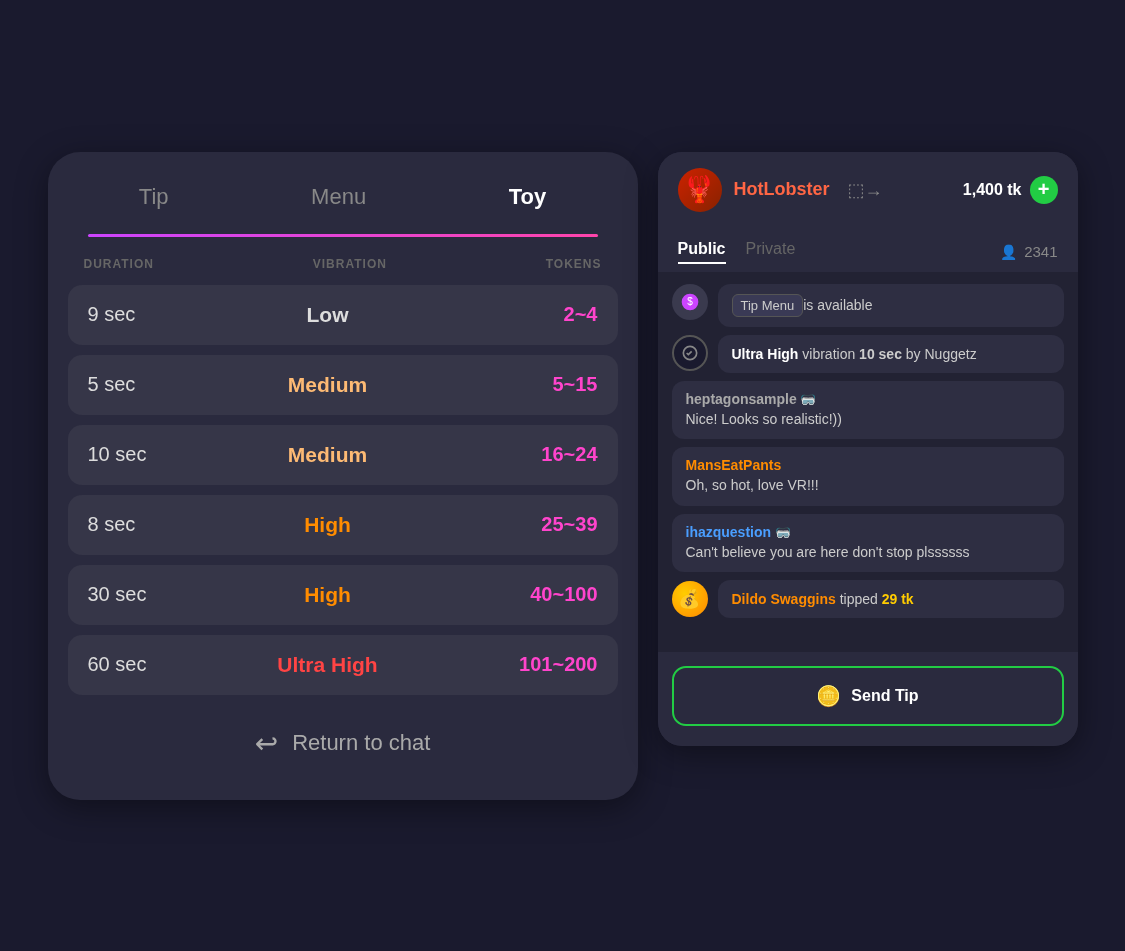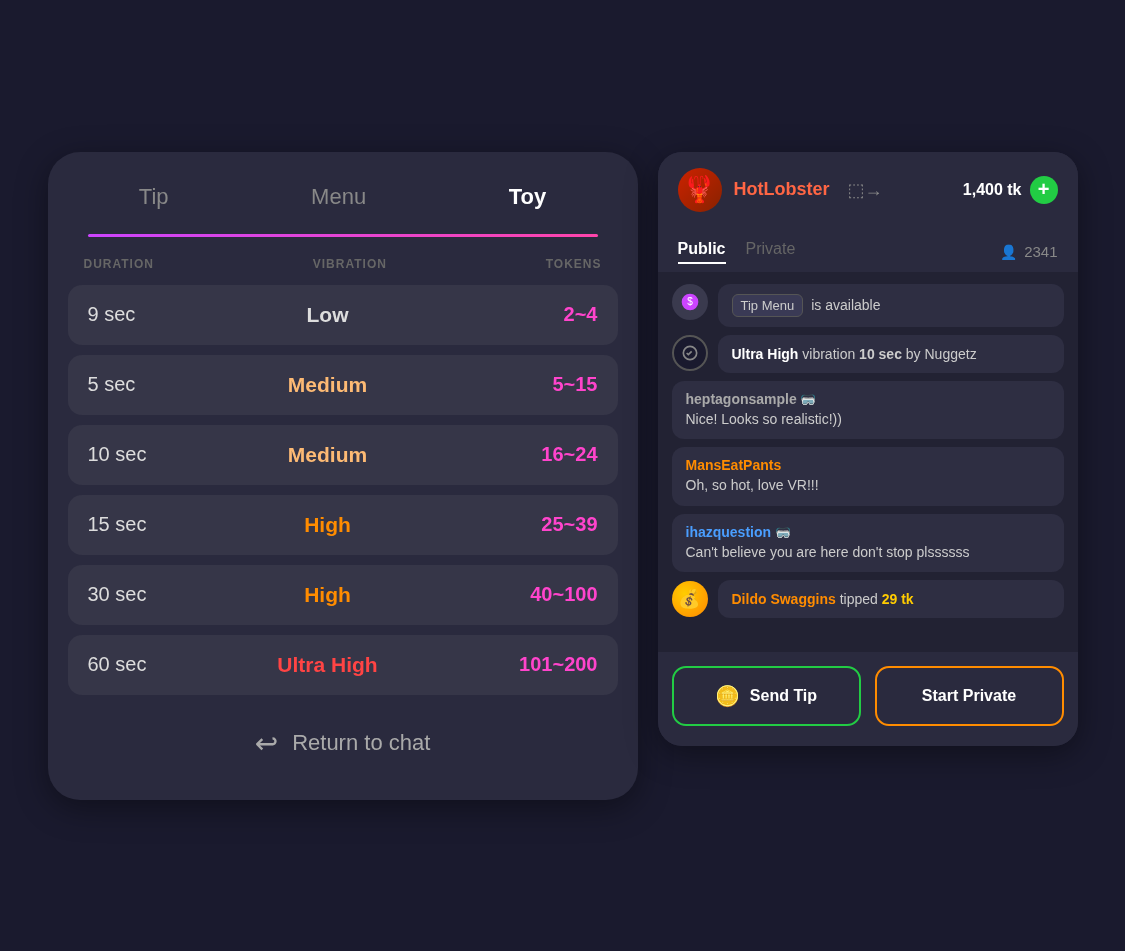--- a/index.html
+++ b/index.html
@@ -251,21 +251,20 @@
     }
     .msg-content {
       background: #2e2e42;
       border-radius: 12px;
       padding: 10px 14px;
       flex: 1;
     }
     .msg-content.tip-avail {
       display: flex;
       align-items: center;
-      gap: 8px;
       text-align: right;
     }
     .tip-menu-badge {
       background: #3a3a55;
       border: 1px solid #555;
       border-radius: 6px;
       padding: 3px 8px;
       font-size: 13px;
       color: #ccc;
     }
@@ -432,21 +431,21 @@
       <span class="row-tokens tok-pink">5~15</span>
     </div>
 
     <div class="toy-row">
       <span class="row-duration">10 sec</span>
       <span class="row-vibration vib-medium">Medium</span>
       <span class="row-tokens tok-pink">16~24</span>
     </div>
 
     <div class="toy-row">
-      <span class="row-duration">15 sec</span>
+      <span class="row-duration">8 sec</span>
       <span class="row-vibration vib-high">High</span>
       <span class="row-tokens tok-pink">25~39</span>
     </div>
 
     <div class="toy-row">
       <span class="row-duration">30 sec</span>
       <span class="row-vibration vib-high">High</span>
       <span class="row-tokens tok-pink">40~100</span>
     </div>
 
@@ -554,19 +553,16 @@
       </div>
 
     </div>
 
 
     <div class="action-buttons">
       <button class="send-tip-btn">
         <span class="tip-btn-icon">🪙</span>
         <span>Send Tip</span>
       </button>
-      <button class="start-private-btn">
-        <span>Start Private</span>
-      </button>
     </div>
 
   </div>
 </div>
 
 </body></html>

